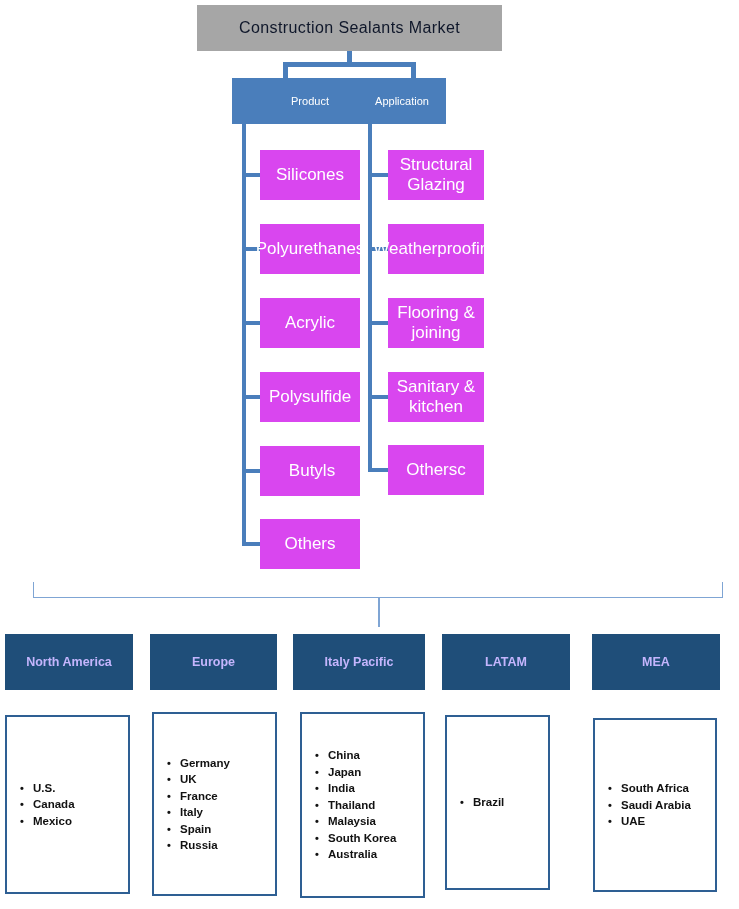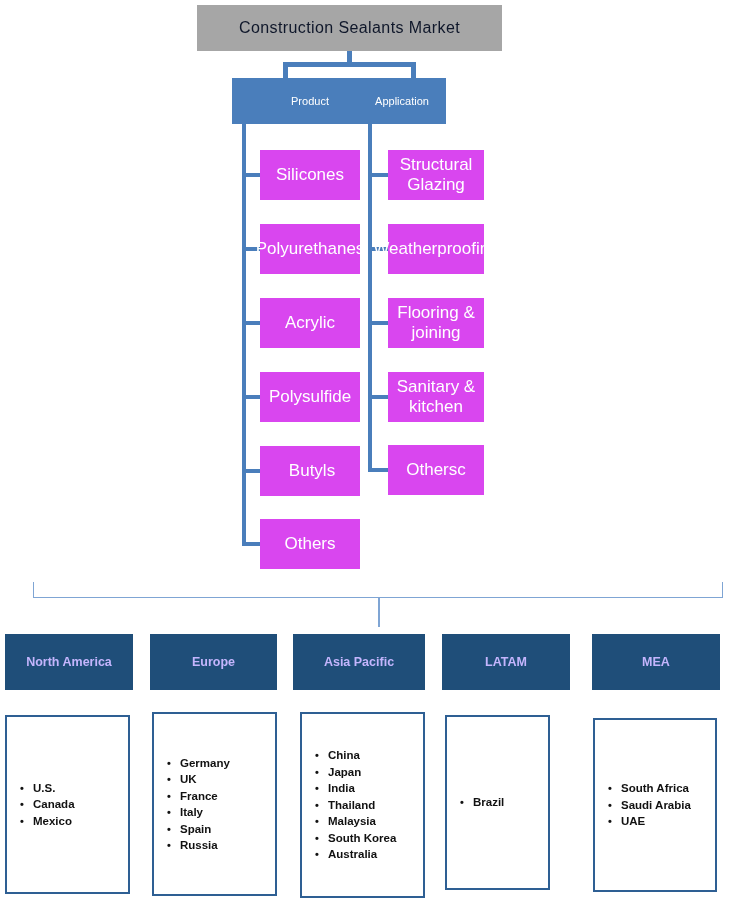--- a/index.html
+++ b/index.html
@@ -147,21 +147,21 @@
     <div class="leaf-box" style="top:298px;">Flooring &amp; joining</div>
     <div class="leaf-box" style="top:372px;">Sanitary &amp; kitchen</div>
     <div class="leaf-box" style="top:445px;">Othersc</div>
   </div>
 
   <div class="bracket"></div>
   <div class="bracket-stem"></div>
 
   <div class="region-head" style="left:5px;width:128px;">North America</div>
   <div class="region-head" style="left:150px;width:127px;">Europe</div>
-  <div class="region-head" style="left:293px;width:132px;">Asia Pacific</div>
+  <div class="region-head" style="left:293px;width:132px;">Italy Pacific</div>
   <div class="region-head" style="left:442px;width:128px;">LATAM</div>
   <div class="region-head" style="left:592px;width:128px;">MEA</div>
 
   <div class="region-list" style="left:5px;top:715px;width:125px;height:179px;">
     <ul>
       <li>U.S.</li>
       <li>Canada</li>
       <li>Mexico</li>
     </ul>
   </div>

